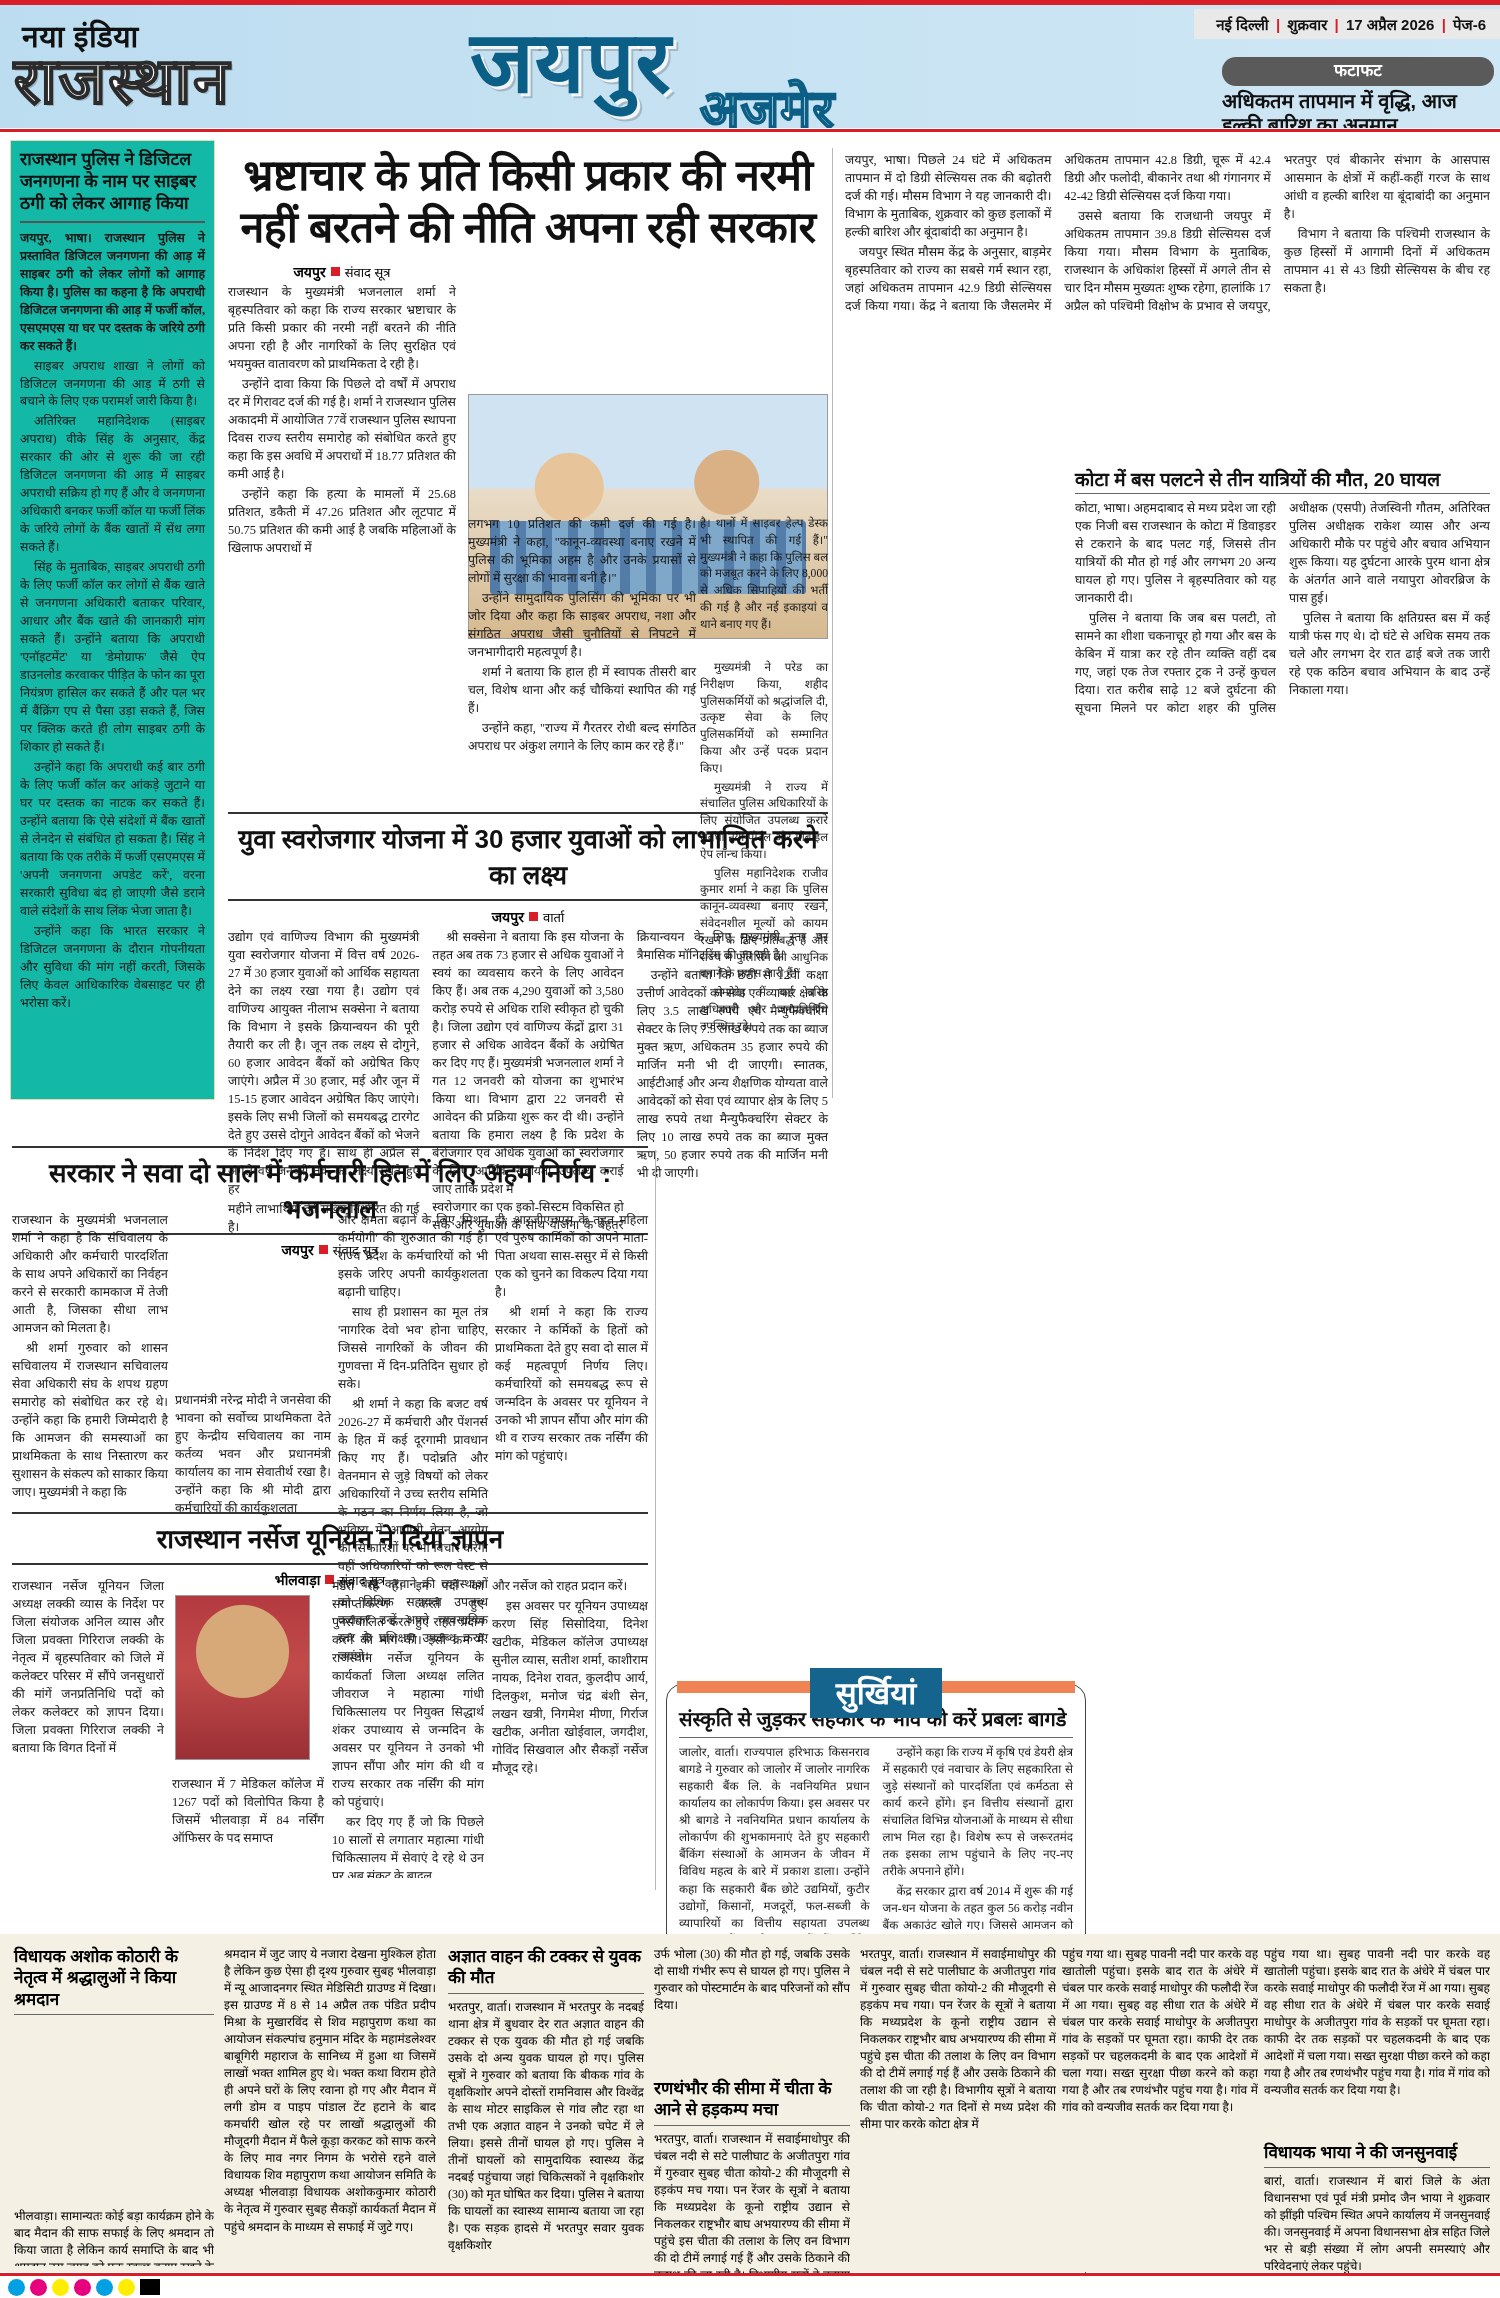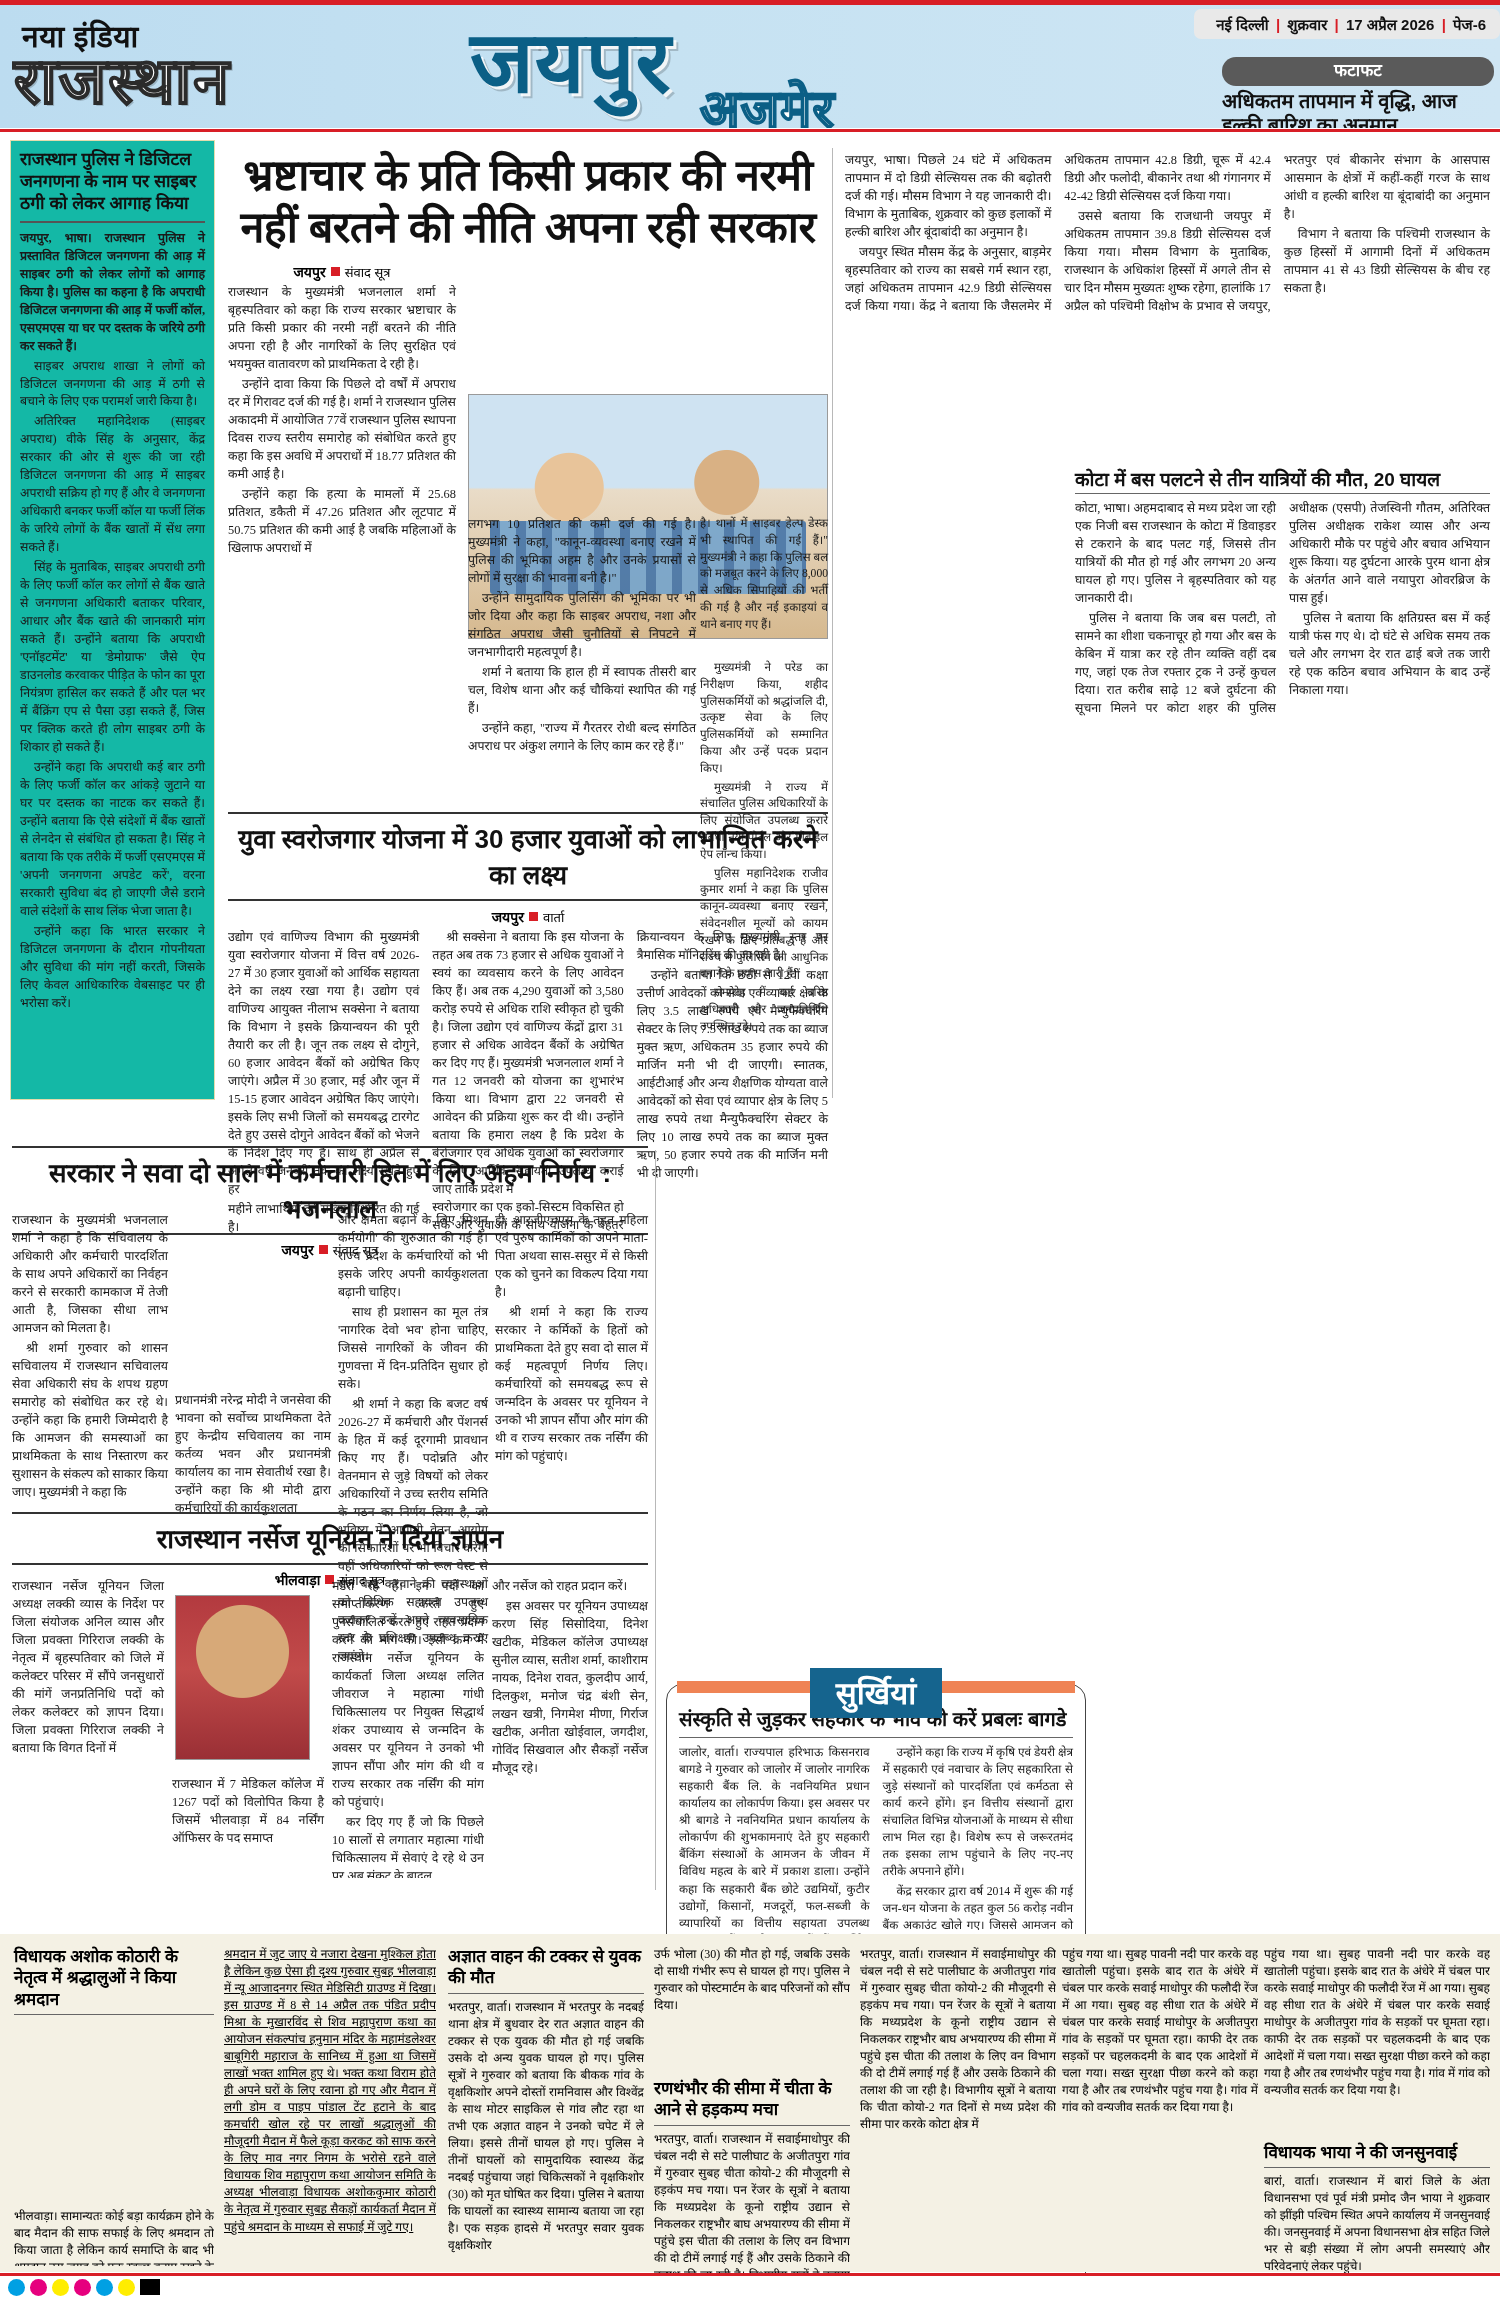--- a/index.html
+++ b/index.html
@@ -69,21 +69,20 @@
   }
   .dateline {
     position: absolute;
     right: 0; top: 4px;
     background: #e9e9e9;
     padding: 5px 14px 5px 22px;
     font-size: 15px;
     font-weight: bold;
     font-family: "Liberation Sans", sans-serif;
     color: #111;
-    border-radius: 7px;
   }
   .dateline .sep { color: #d81e26; font-weight: bold; padding: 0 3px; }
 
   .fatafat-pill {
     position: absolute;
     right: 6px; top: 52px;
     width: 272px;
     background: #5a5a5a;
     color: #fff;
     text-align: center;
@@ -519,21 +518,21 @@
   <div class="zone" style="left:14px; top:1946px; width:200px;">
     <div class="minihead">विधायक अशोक कोठारी के नेतृत्व में श्रद्धालुओं ने किया श्रमदान</div>
   </div>
 
   <div class="zone" style="left:14px; top:2208px; width:200px;">
     <div class="tinybody" style="height:58px; overflow:hidden;">
       <p class="noind">भीलवाड़ा। सामान्यतः कोई बड़ा कार्यक्रम होने के बाद मैदान की साफ सफाई के लिए श्रमदान तो किया जाता है लेकिन कार्य समाप्ति के बाद भी श्रमदान उस जगह को पुनः स्वच्छ बनाए रखने के सरकारी तंत्र को बजाय अपनी जिम्मेदारी मान</p>
     </div>
   </div>
   <div class="zone" style="left:224px; top:1946px; width:212px;">
-    <div class="tinybody" style="height:316px; overflow:hidden;text-decoration:underline;">
+    <div class="tinybody" style="height:316px; overflow:hidden;">
       <p class="noind">श्रमदान में जुट जाए ये नजारा देखना मुश्किल होता है लेकिन कुछ ऐसा ही दृश्य गुरुवार सुबह भीलवाड़ा में न्यू आजादनगर स्थित मेडिसिटी ग्राउण्ड में दिखा। इस ग्राउण्ड में 8 से 14 अप्रैल तक पंडित प्रदीप मिश्रा के मुखारविंद से शिव महापुराण कथा का आयोजन संकल्पांच हनुमान मंदिर के महामंडलेश्वर बाबूगिरी महाराज के सानिध्य में हुआ था जिसमें लाखों भक्त शामिल हुए थे। भक्त कथा विराम होते ही अपने घरों के लिए रवाना हो गए और मैदान में लगी डोम व पाइप पांडाल टेंट हटाने के बाद कमर्चारी खोल रहे पर लाखों श्रद्धालुओं की मौजूदगी मैदान में फैले कूड़ा करकट को साफ करने के लिए माव नगर निगम के भरोसे रहने वाले विधायक शिव महापुराण कथा आयोजन समिति के अध्यक्ष भीलवाड़ा विधायक अशोककुमार कोठारी के नेतृत्व में गुरुवार सुबह सैकड़ों कार्यकर्ता मैदान में पहुंचे श्रमदान के माध्यम से सफाई में जुटे गए।</p>
     </div>
   </div>
 
   <div class="zone" style="left:448px; top:1946px; width:196px;">
     <div class="minihead">अज्ञात वाहन की टक्कर से युवक की मौत</div>
     <div class="tinybody" style="height:280px; overflow:hidden;">
       <p class="noind">भरतपुर, वार्ता। राजस्थान में भरतपुर के नदबई थाना क्षेत्र में बुधवार देर रात अज्ञात वाहन की टक्कर से एक युवक की मौत हो गई जबकि उसके दो अन्य युवक घायल हो गए। पुलिस सूत्रों ने गुरुवार को बताया कि बीकक गांव के वृक्षकिशोर अपने दोस्तों रामनिवास और विश्वेंद्र के साथ मोटर साइकिल से गांव लौट रहा था तभी एक अज्ञात वाहन ने उनको चपेट में ले लिया। इससे तीनों घायल हो गए। पुलिस ने तीनों घायलों को सामुदायिक स्वास्थ्य केंद्र नदबई पहुंचाया जहां चिकित्सकों ने वृक्षकिशोर (30) को मृत घोषित कर दिया। पुलिस ने बताया कि घायलों का स्वास्थ्य सामान्य बताया जा रहा है। एक सड़क हादसे में भरतपुर सवार युवक वृक्षकिशोर</p>
     </div>
   </div>

